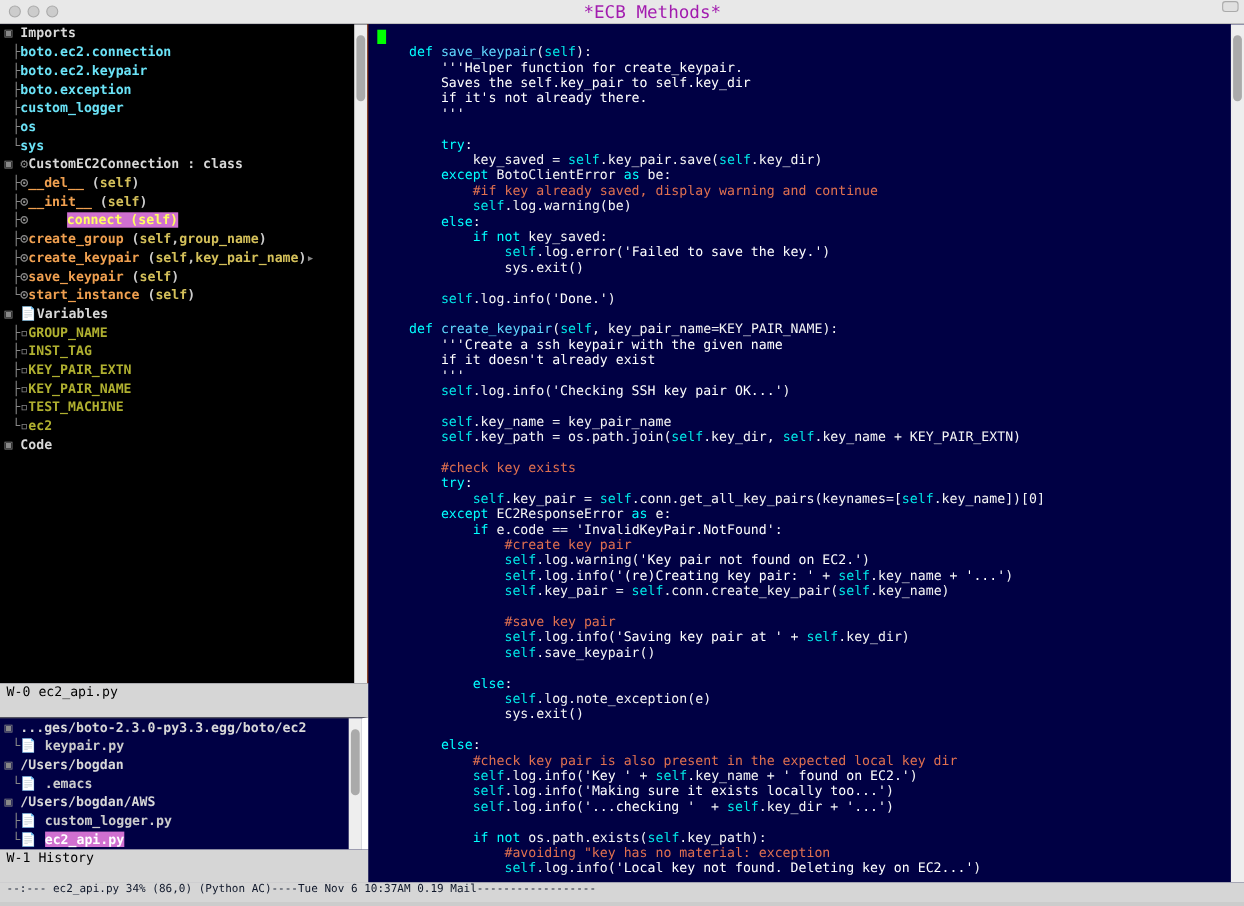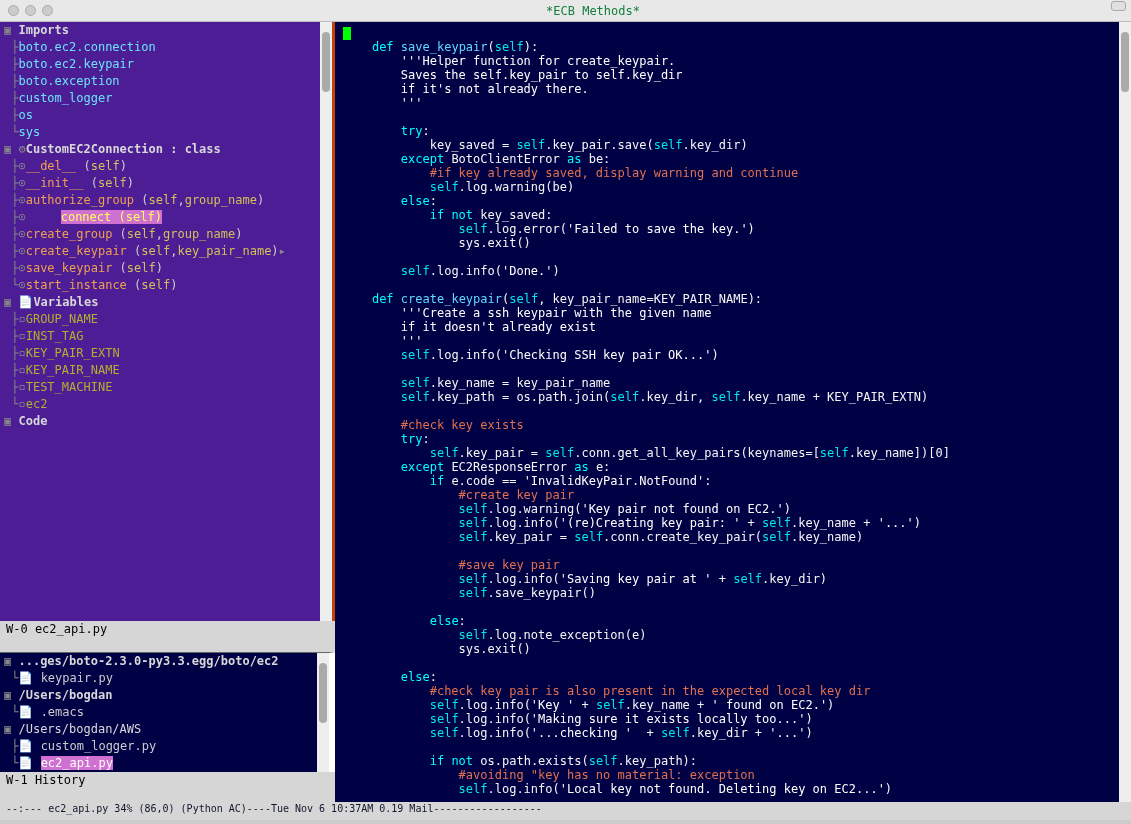--- a/index.html
+++ b/index.html
@@ -14,37 +14,37 @@
 .titlebar {
   height: 22px;
   background: #e8e8e8;
   border-bottom: 1px solid #bbb;
   display: flex;
   align-items: center;
   padding: 0 8px;
 }
 .traffic { display: flex; gap: 6px; margin-right: 10px; }
 .tl { width: 11px; height: 11px; border-radius: 50%; background: #ccc; border: 1px solid #aaa; }
-.titletext { flex: 1; text-align: center; color: #15803d; font-size: 12px; }
+.titletext { flex: 1; text-align: center; color: #a21caf; font-size: 16px; }
 .mainarea {
   display: flex;
   height: 780px;
   background: #000044;
 }
 .leftcol {
   width: 335px;
   display: flex;
   flex-direction: column;
 }
 .methods-pane {
   height: 699px;
-  background: #4c1d95;
+  background: #000000;
   color: #ccc;
   overflow: hidden;
-  border-right: 3px solid #c2410c;
+  border-right: 1px solid #c2410c;
   position: relative;
 }
 .history-pane {
   flex: 1;
   background: #000044;
   color: #ccc;
   border-right: 6px solid #ffffff;
   border-top: 1px solid #666;
   position: relative;
 }
@@ -70,21 +70,21 @@
 .bottombar {
   height: 18px;
   background: #d6d6d6;
   color: #0f172a;
   font-size: 10px;
   padding: 1px 6px;
   white-space: nowrap;
 }
 .tree-row { padding: 0 4px; line-height: 17px; white-space: pre; }
 .tree-head { color: #888; }
-.leaf { padding-left: 4px; }
+.leaf { padding-left: 4px; font-weight: bold; }
 .plus { color: #888; }
 .cyan { color: #6be3f7; }
 .orange { color: #f0a050; text-align: right; }
 .gold { color: #d4c05a; }
 .olive { color: #b0b030; }
 .selline { background: #d070d0; color: #ffff60; margin-left: 35px; }
 .selfile { background: #d070d0; color: #fff; }
 .kw { color: #00ffff; }
 .fn { color: #60d8ff; }
 .sf { color: #00e8e8; }
@@ -114,21 +114,20 @@
       <div class="tree-row"><span class="plus">▣ </span><span class="tree-head" style="color:#d8d8d8;font-weight:bold">Imports</span></div>
       <div class="tree-row leaf"><span class="plus"> ├</span><span class="cyan">boto.ec2.connection</span></div>
       <div class="tree-row leaf"><span class="plus"> ├</span><span class="cyan">boto.ec2.keypair</span></div>
       <div class="tree-row leaf"><span class="plus"> ├</span><span class="cyan">boto.exception</span></div>
       <div class="tree-row leaf"><span class="plus"> ├</span><span class="cyan">custom_logger</span></div>
       <div class="tree-row leaf"><span class="plus"> ├</span><span class="cyan">os</span></div>
       <div class="tree-row leaf"><span class="plus"> └</span><span class="cyan">sys</span></div>
       <div class="tree-row"><span class="plus">▣ ⚙</span><span class="tree-head" style="color:#d8d8d8;font-weight:bold">CustomEC2Connection : class</span></div>
       <div class="tree-row leaf"><span class="plus"> ├⊙</span><span class="orange">__del__</span><span> (</span><span class="gold">self</span><span>)</span></div>
       <div class="tree-row leaf"><span class="plus"> ├⊙</span><span class="orange">__init__</span><span> (</span><span class="gold">self</span><span>)</span></div>
-      <div class="tree-row leaf"><span class="plus"> ├⊙</span><span class="orange">authorize_group</span><span> (</span><span class="gold">self</span><span>,</span><span class="gold">group_name</span><span>)</span></div>
       <div class="tree-row leaf"><span class="plus"> ├⊙</span><span class="selline"><span>connect </span><span>(</span><span>self</span><span>)</span></span></div>
       <div class="tree-row leaf"><span class="plus"> ├⊙</span><span class="orange">create_group</span><span> (</span><span class="gold">self</span><span>,</span><span class="gold">group_name</span><span>)</span></div>
       <div class="tree-row leaf"><span class="plus"> ├⊙</span><span class="orange">create_keypair</span><span> (</span><span class="gold">self</span><span>,</span><span class="gold">key_pair_name</span><span>)</span><span class="plus">▸</span></div>
       <div class="tree-row leaf"><span class="plus"> ├⊙</span><span class="orange">save_keypair</span><span> (</span><span class="gold">self</span><span>)</span></div>
       <div class="tree-row leaf"><span class="plus"> └⊙</span><span class="orange">start_instance</span><span> (</span><span class="gold">self</span><span>)</span></div>
       <div class="tree-row"><span class="plus">▣ 📄</span><span class="tree-head" style="color:#d8d8d8;font-weight:bold">Variables</span></div>
       <div class="tree-row leaf"><span class="plus"> ├▫</span><span class="olive">GROUP_NAME</span></div>
       <div class="tree-row leaf"><span class="plus"> ├▫</span><span class="olive">INST_TAG</span></div>
       <div class="tree-row leaf"><span class="plus"> ├▫</span><span class="olive">KEY_PAIR_EXTN</span></div>
       <div class="tree-row leaf"><span class="plus"> ├▫</span><span class="olive">KEY_PAIR_NAME</span></div>
@@ -137,21 +136,21 @@
       <div class="tree-row"><span class="plus">▣ </span><span class="tree-head" style="color:#d8d8d8;font-weight:bold">Code</span></div>
       <div class="scr"></div>
     </div>
     <div class="modeline">W-0  ec2_api.py</div>
 
     <div class="history-pane">
       <div class="tree-row"><span class="plus">▣ </span><span style="color:#d8d8d8;font-weight:bold">...ges/boto-2.3.0-py3.3.egg/boto/ec2</span></div>
       <div class="tree-row leaf"><span class="plus"> └📄 </span><span style="color:#ccc">keypair.py</span></div>
       <div class="tree-row"><span class="plus">▣ </span><span style="color:#d8d8d8;font-weight:bold">/Users/bogdan</span></div>
       <div class="tree-row leaf"><span class="plus"> └📄 </span><span style="color:#ccc">.emacs</span></div>
-      <div class="tree-row"><span class="plus">▣ </span><span style="color:#d8d8d8;font-weight:normal">/Users/bogdan/AWS</span></div>
+      <div class="tree-row"><span class="plus">▣ </span><span style="color:#d8d8d8;font-weight:bold">/Users/bogdan/AWS</span></div>
       <div class="tree-row leaf"><span class="plus"> ├📄 </span><span style="color:#ccc">custom_logger.py</span></div>
       <div class="tree-row leaf"><span class="plus"> └📄 </span><span class="selfile">ec2_api.py</span></div>
       <div class="scr"></div>
     </div>
     <div class="modeline">W-1  History</div>
   </div>
 
   <div class="codepane"><span class="cursor"></span>
 <span>    </span><span class="kw">def</span><span> </span><span class="fn">save_keypair</span><span>(</span><span class="sf">self</span><span>):</span>
 <span class="str">        '''Helper function for create_keypair.</span>

